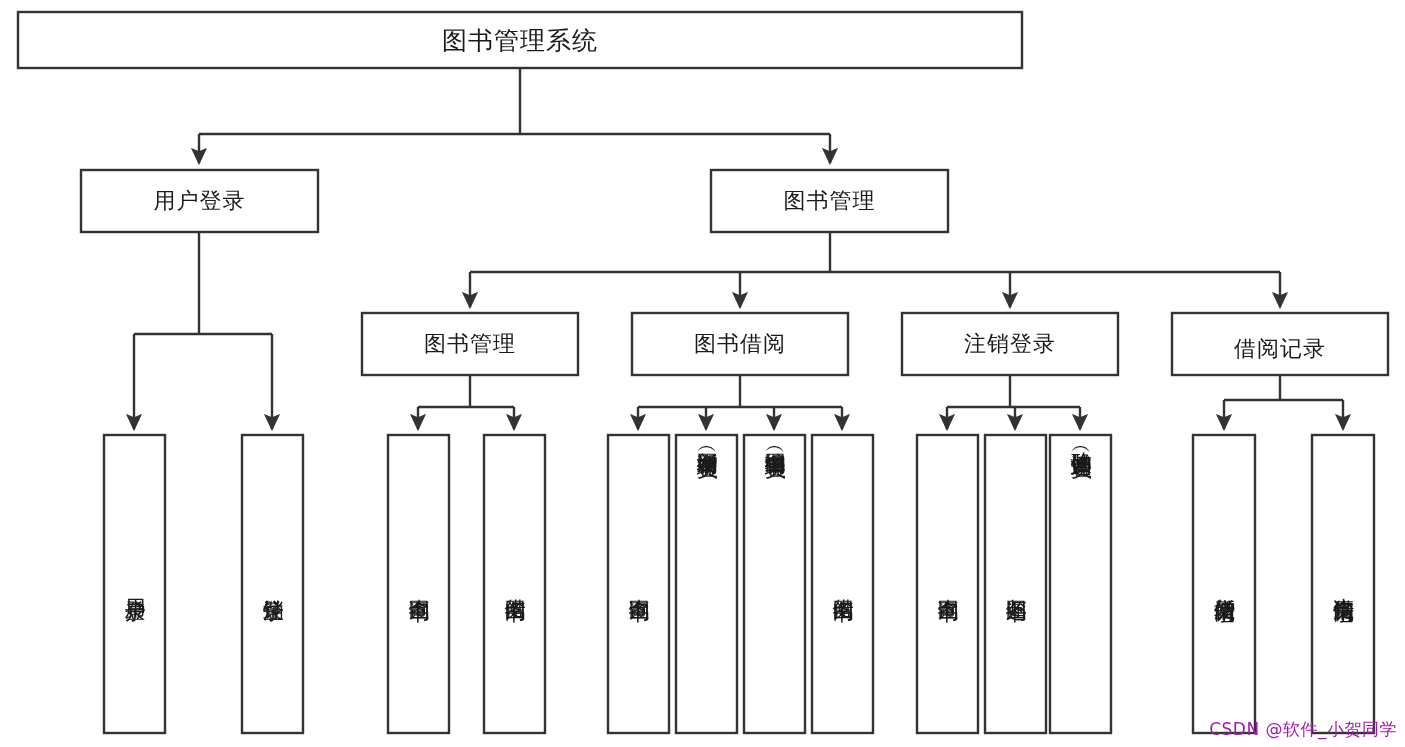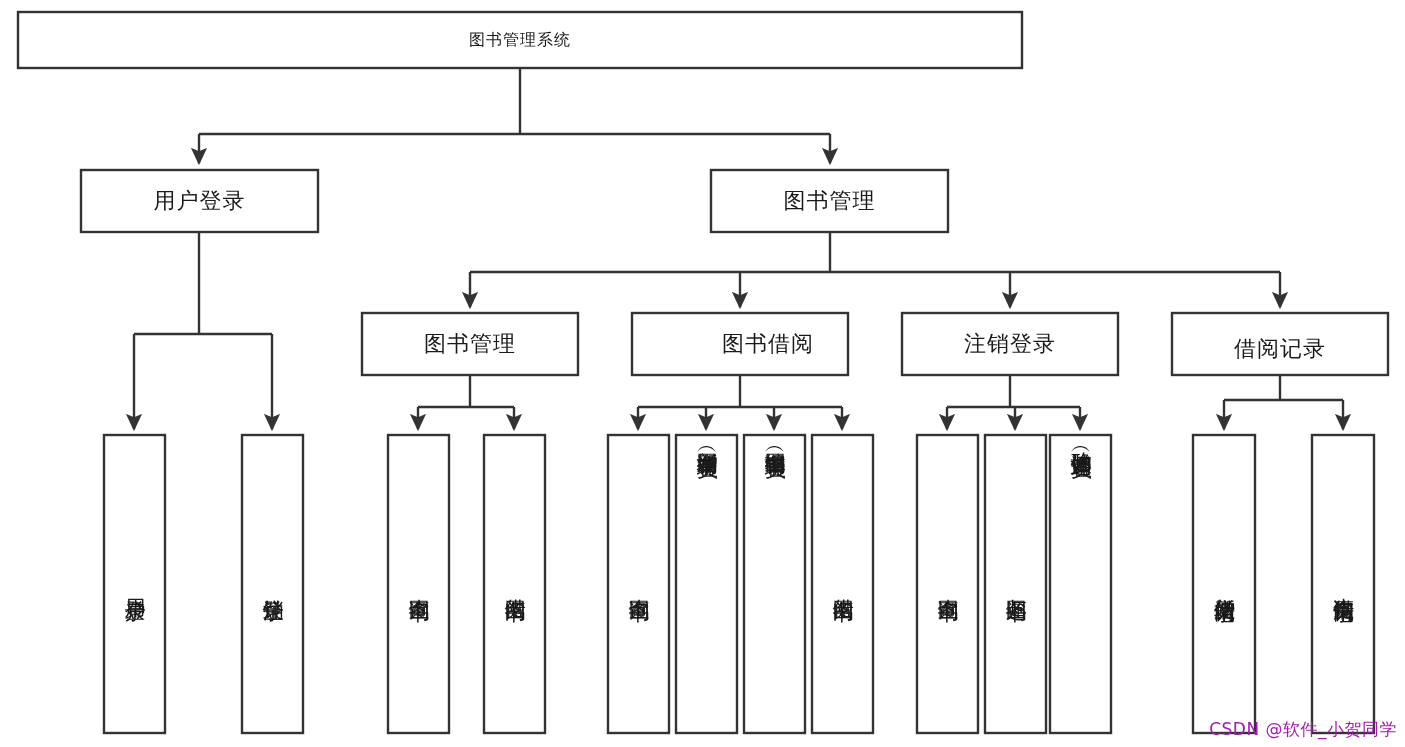--- a/index.html
+++ b/index.html
@@ -66,21 +66,21 @@
     pointer-events: none;
   }
   .hlabel-text {
     font-family: "DejaVu Sans", "Liberation Sans", sans-serif;
     font-size: 22px;
     color: #1a1a1a;
     letter-spacing: 1px;
     white-space: nowrap;
   }
   .root-label-text {
-    font-size: 16px;
+    font-size: 25px;
   }
   #watermark {
     position: absolute;
     right: 8px;
     bottom: 6px;
     font-family: "DejaVu Sans", "Liberation Sans", sans-serif;
     font-size: 17px;
     color: #a21caf;
     letter-spacing: 0.5px;
     white-space: nowrap;
@@ -175,21 +175,21 @@
   <div class="hlabel-wrap" style="left:81px; top:170px; width:237px; height:62px;">
     <span class="hlabel-text">用户登录</span>
   </div>
   <div class="hlabel-wrap" style="left:711px; top:170px; width:237px; height:62px;text-align:right;">
     <span class="hlabel-text">图书管理</span>
   </div>
 
   <div class="hlabel-wrap" style="left:362px; top:313px; width:216px; height:62px;">
     <span class="hlabel-text">图书管理</span>
   </div>
-  <div class="hlabel-wrap" style="left:632px; top:313px; width:216px; height:62px;margin-left:28px;">
+  <div class="hlabel-wrap" style="left:632px; top:313px; width:216px; height:62px;">
     <span class="hlabel-text">图书借阅</span>
   </div>
   <div class="hlabel-wrap" style="left:902px; top:313px; width:216px; height:62px;">
     <span class="hlabel-text">注销登录</span>
   </div>
   <div class="hlabel-wrap" style="left:1172px; top:313px; width:216px; height:71px;align-items:center;">
     <span class="hlabel-text">借阅记录</span>
   </div>
 
   <div class="vlabel-wrap" style="left:104px; top:435px; width:61px; height:298px;">

